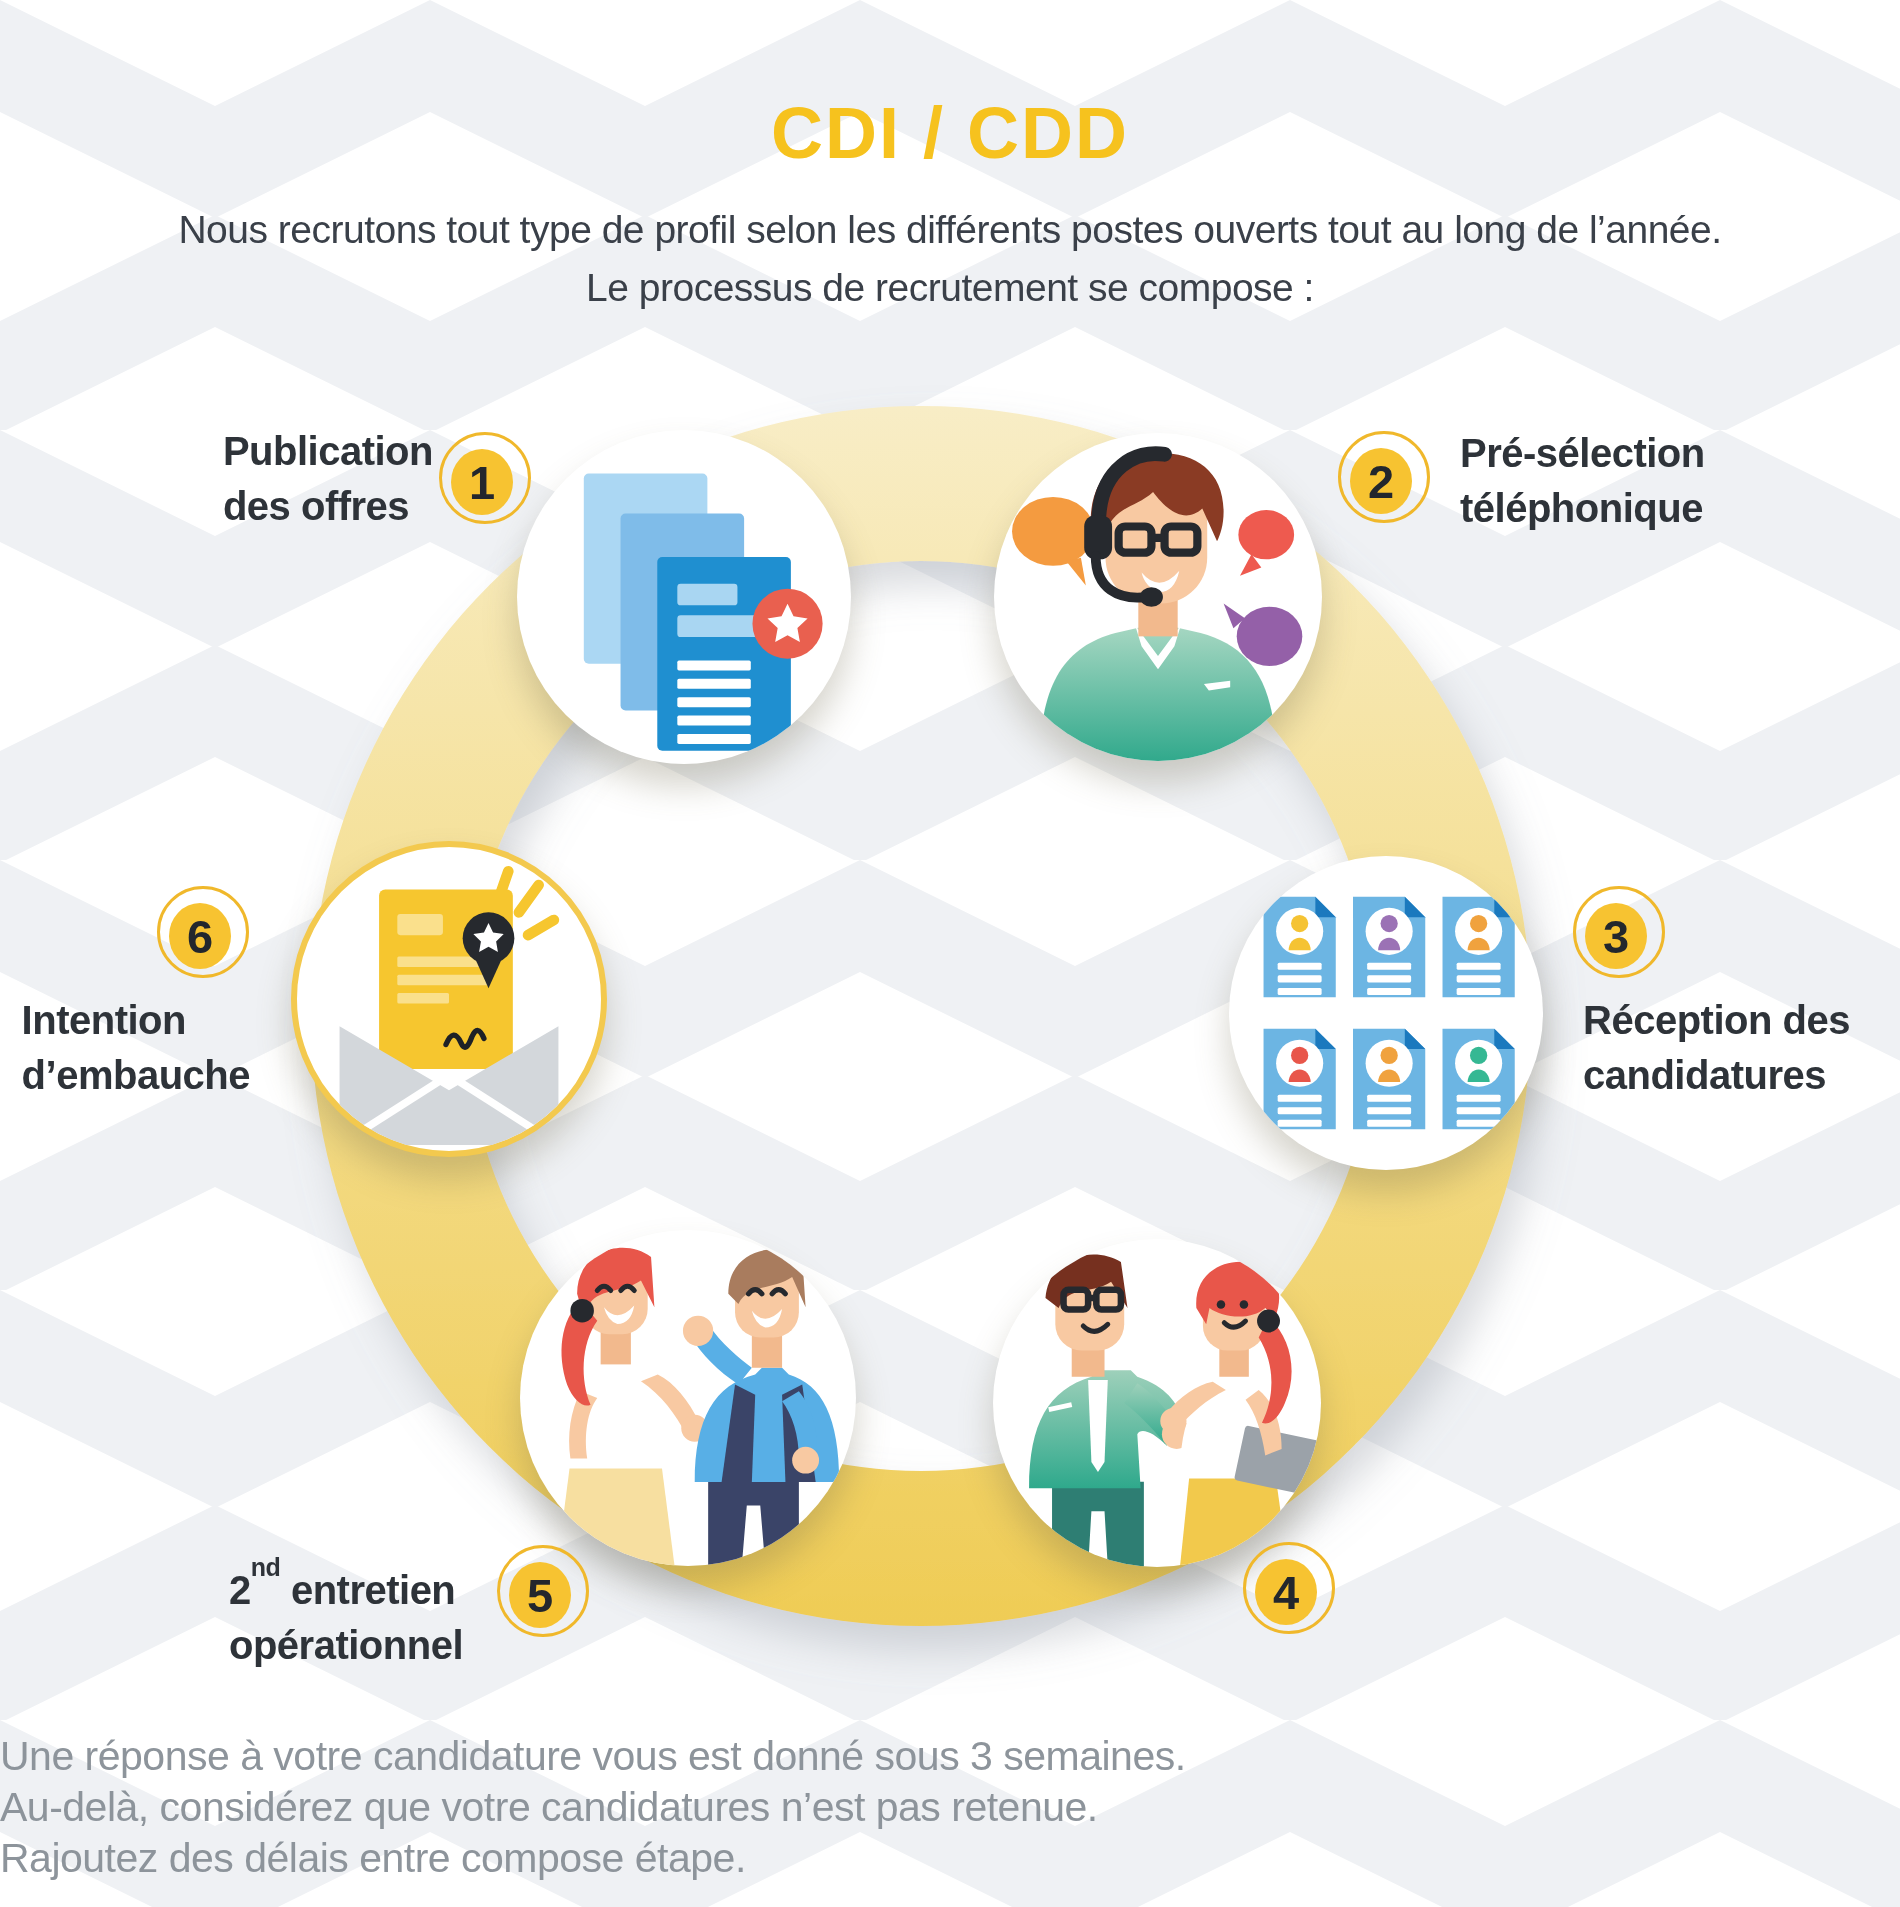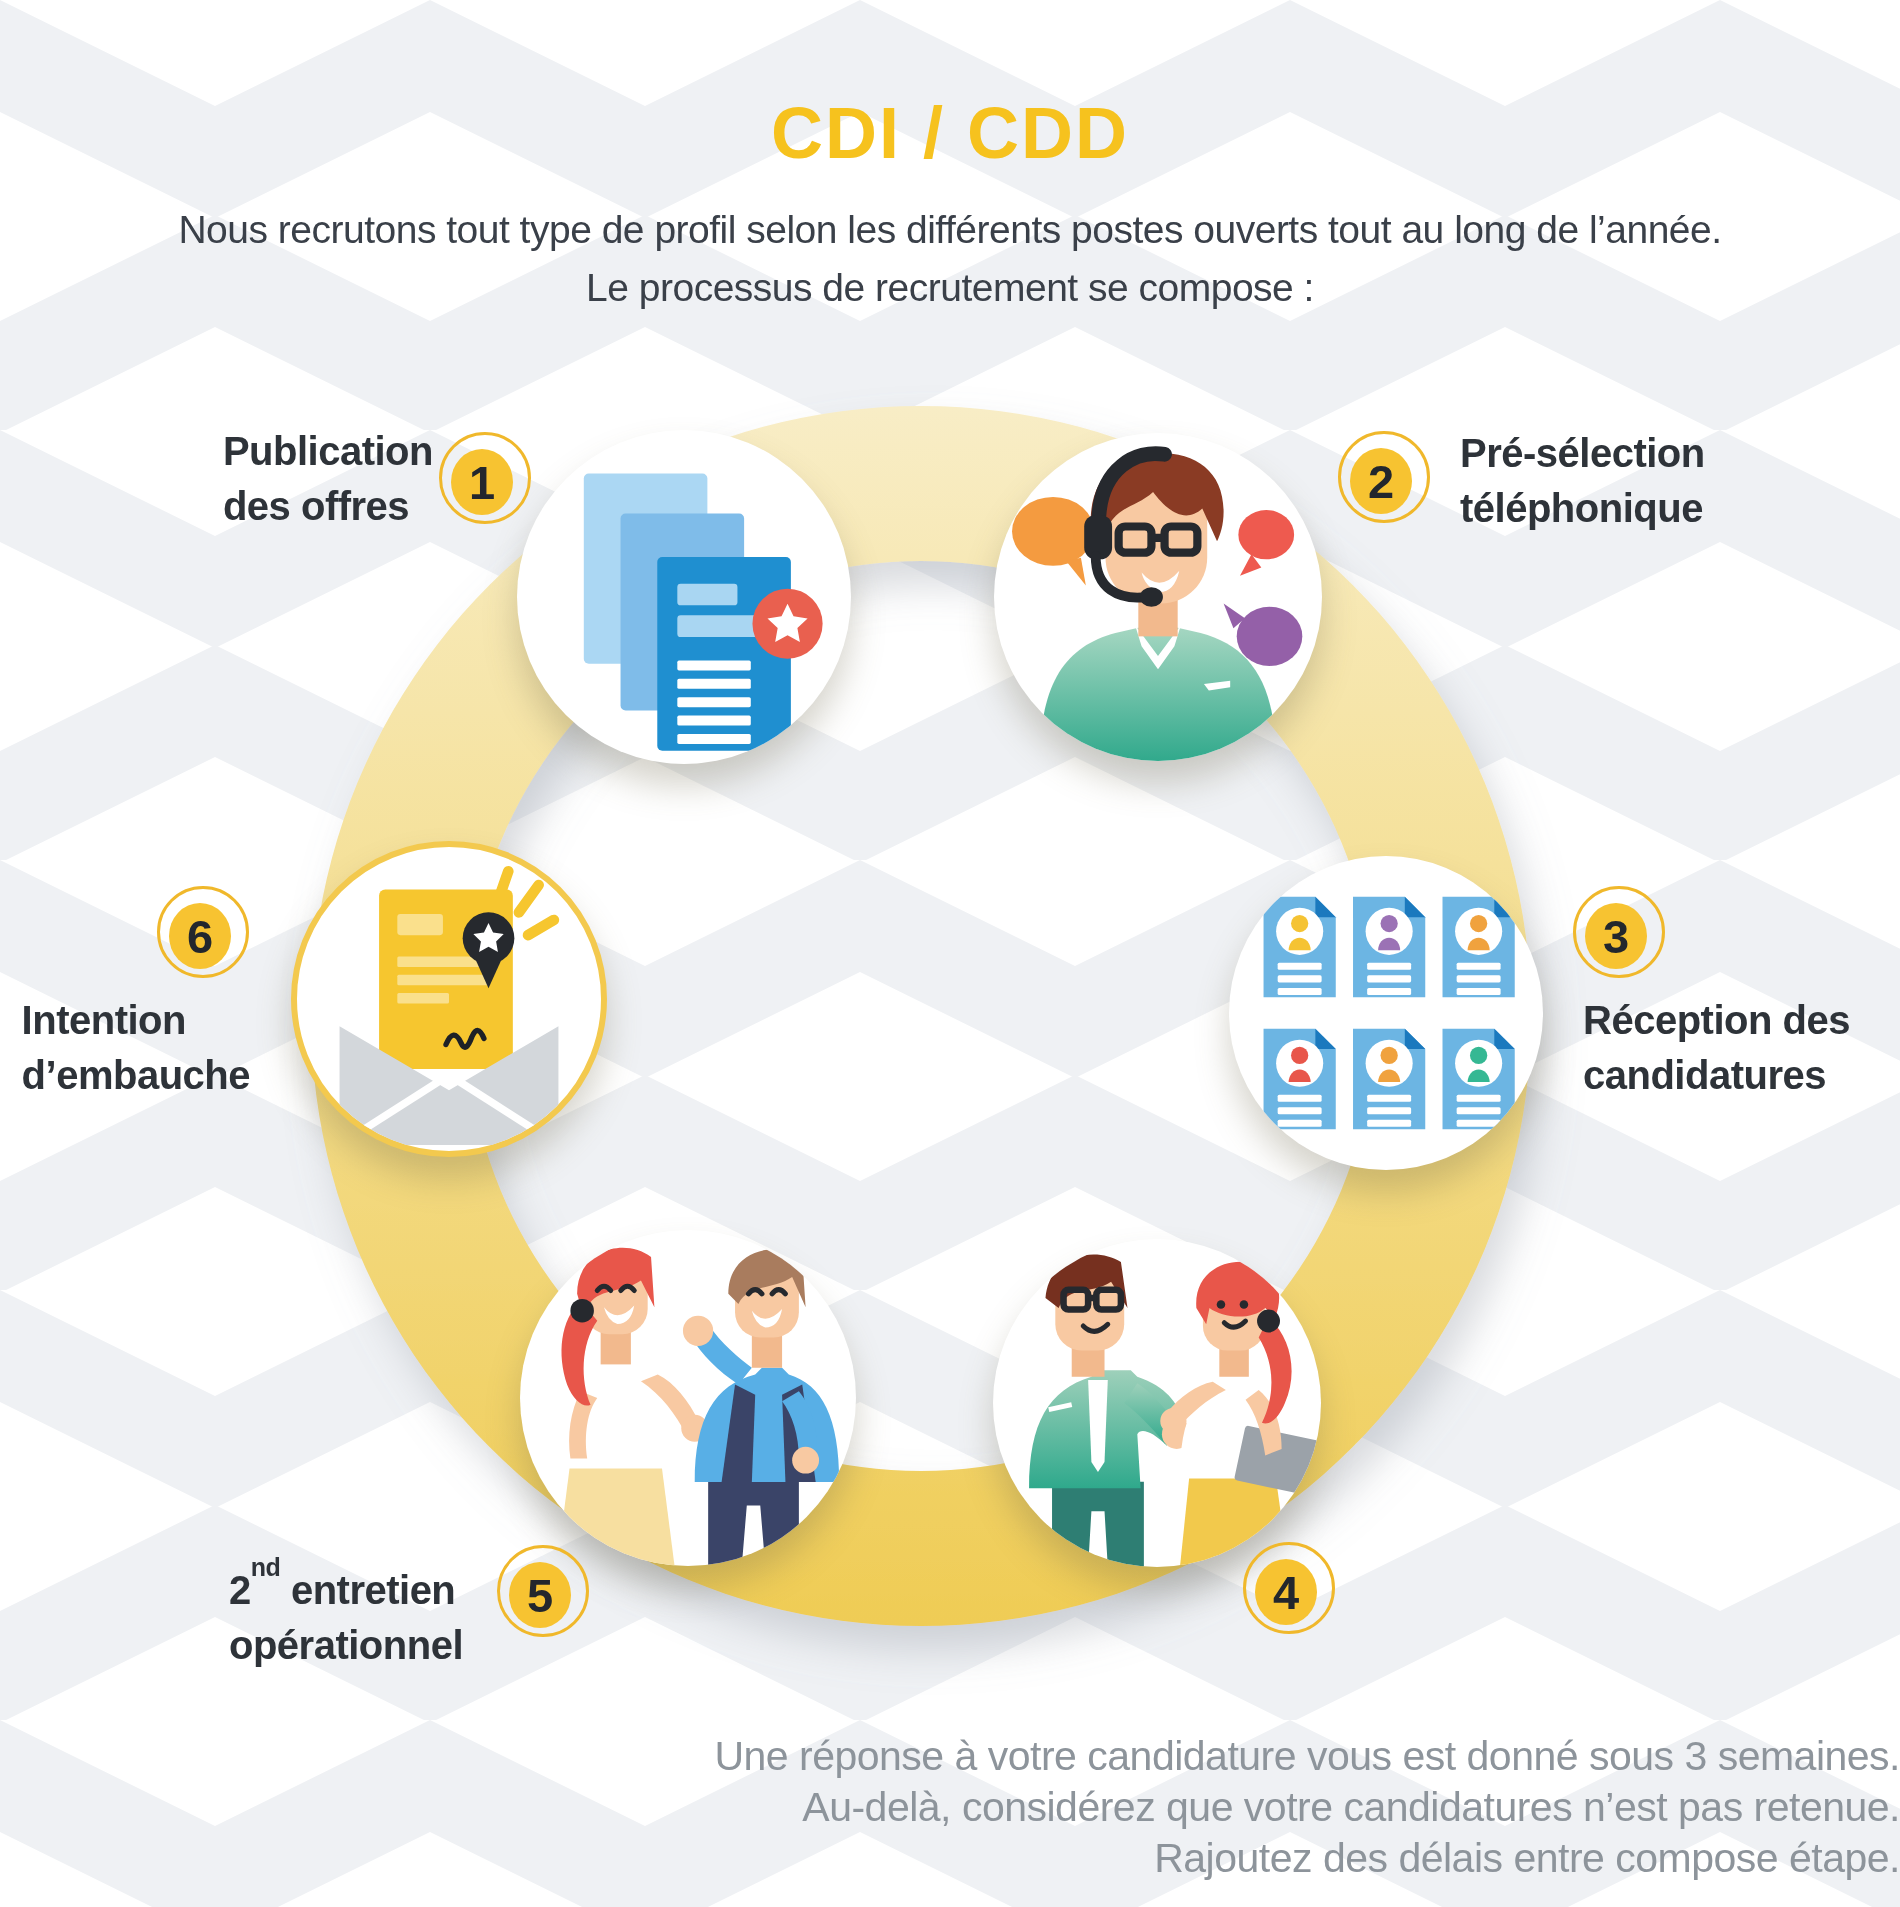--- a/index.html
+++ b/index.html
@@ -32,21 +32,21 @@
   }
   
   .step-label{
     position:absolute;font-size:40px;font-weight:bold;color:#2E3339;
     line-height:55px;letter-spacing:-0.5px;white-space:nowrap;
   }
   .step-label sup{font-size:25px;position:relative;top:-14px;font-weight:bold;}
   .al-r{text-align:left;}
   
   .footer{
-    left:0;right:0;top:1731px;text-align:right;color:#8D949B;
+    left:0;right:0;top:1731px;text-align:left;color:#8D949B;
     font-size:41px;line-height:51px;letter-spacing:-0.5px;
   }
 </style>
 </head>
 <body>
 
 <div id="canvas">
 
   <svg class="abs" style="left:0;top:0;" width="1900" height="1907">
     <defs>

